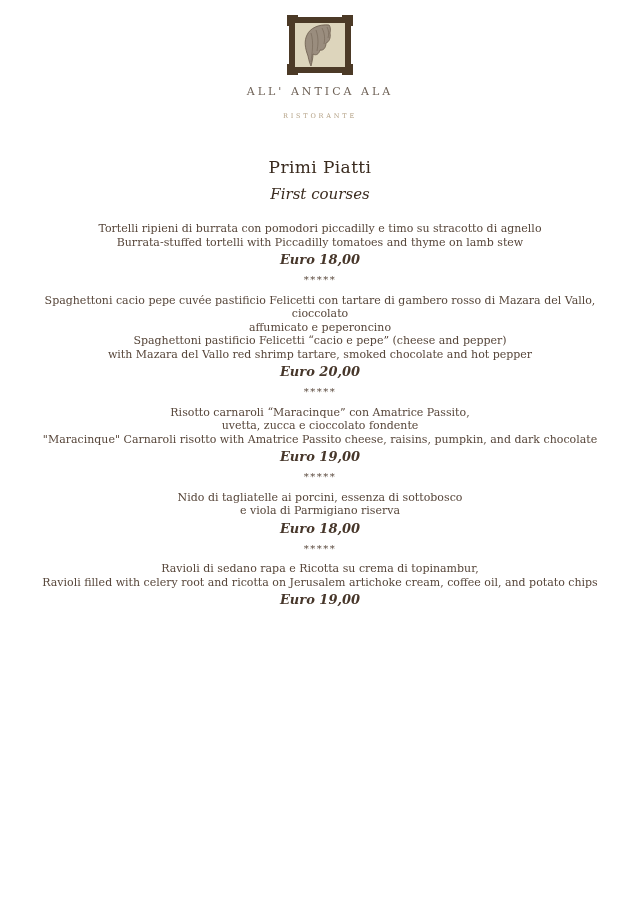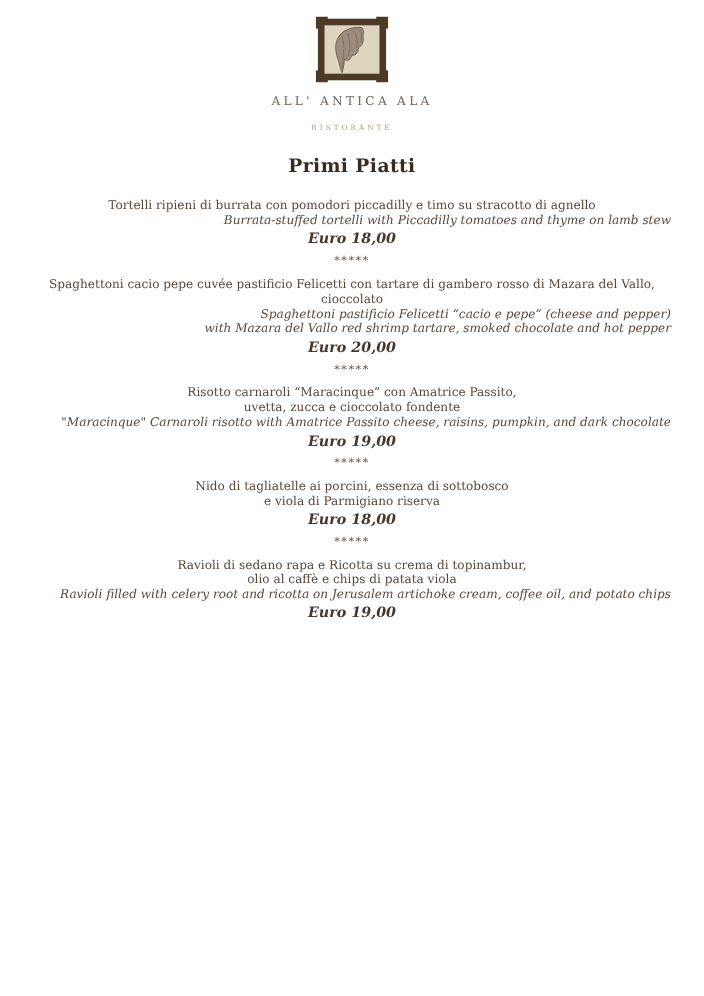--- a/index.html
+++ b/index.html
@@ -23,40 +23,40 @@
     white-space:nowrap;
   }
   .brand-sub{
     margin-top:14px;
     font-size:6.5px;
     letter-spacing:2.8px;
     color:var(--brand-subtitle,#b3a084);
     white-space:nowrap;
   }
   .menu-title{
-    margin-top:21px;
+    margin-top:37px;
     font-size:17px;
-    font-weight:bold;
+    font-weight:normal;
     color:var(--title,#3a2b1f);
     letter-spacing:.4px;
   }
   .menu-subtitle{
     margin-top:8px;
     font-size:15px;
     font-style:italic;
     color:var(--title,#3a2b1f);
   }
   .menu-items{
     margin:19px auto 16px;
     width:580px;
     font-size:11px;
     line-height:13.5px;
   }
   .it-line{color:var(--text,#57463a);}
-  .en-line{font-style:italic;color:var(--text,#57463a);text-align:right;}
+  .en-line{color:var(--text,#57463a);}
   .price{
     font-size:13px;
     font-weight:bold;
     font-style:italic;
     color:var(--price,#47372b);
     margin-top:2px;
     line-height:17px;
   }
   .separator{
     font-size:10px;
@@ -91,35 +91,37 @@
                C36 36 39 33 39 28
                C42 27 44 23 43 18
                C44 14 43 11 42 10 Z" fill="#9a8d7e" stroke="#6b5c4c" stroke-width="0.8"></path>
       <path d="M24 18 C27 28 25 38 24 47 M29 15 C32 24 31 30 30 36 M35 13 C38 19 38 24 37 29 M40 12 C42 16 42 19 41 23" fill="none" stroke="#6b5c4c" stroke-width="0.7" opacity="0.7"></path>
     </svg>
     <div class="brand-name">ALL' ANTICA ALA</div>
     <div class="brand-sub">RISTORANTE</div>
   </div>
 
   <div class="menu-title">Primi Piatti</div>
+  <div class="menu-subtitle">First courses</div>
 
   <div class="menu-items">
     <div class="menu-item">
       <div>
           <div class="it-line">Tortelli ripieni di burrata con pomodori piccadilly e timo su stracotto di agnello</div>
         </div>
       <div>
           <div class="en-line">Burrata-stuffed tortelli with Piccadilly tomatoes and thyme on lamb stew</div>
         </div>
       <div class="price">Euro 18,00</div>
     </div>
   <div class="separator">*****</div>
     <div class="menu-item">
       <div>
           <div class="it-line">Spaghettoni cacio pepe cuvée pastificio Felicetti con tartare di gambero rosso di Mazara del Vallo, cioccolato</div>
+          <div class="it-line">affumicato e peperoncino</div>
         </div>
       <div>
           <div class="en-line">Spaghettoni pastificio Felicetti “cacio e pepe” (cheese and pepper)</div>
           <div class="en-line">with Mazara del Vallo red shrimp tartare, smoked chocolate and hot pepper</div>
         </div>
       <div class="price">Euro 20,00</div>
     </div>
   <div class="separator">*****</div>
     <div class="menu-item">
       <div>
@@ -136,21 +138,20 @@
       <div>
           <div class="it-line">Nido di tagliatelle ai porcini, essenza di sottobosco</div>
           <div class="it-line">e viola di Parmigiano riserva</div>
         </div>
       <div class="price">Euro 18,00</div>
     </div>
   <div class="separator">*****</div>
     <div class="menu-item">
       <div>
           <div class="it-line">Ravioli di sedano rapa e Ricotta su crema di topinambur,</div>
-          <div class="it-line">olio al caffè e chips di patata viola</div>
         </div>
       <div>
           <div class="en-line">Ravioli filled with celery root and ricotta on Jerusalem artichoke cream, coffee oil, and potato chips</div>
         </div>
       <div class="price">Euro 19,00</div>
     </div>
   </div>
 
 </div>
 

